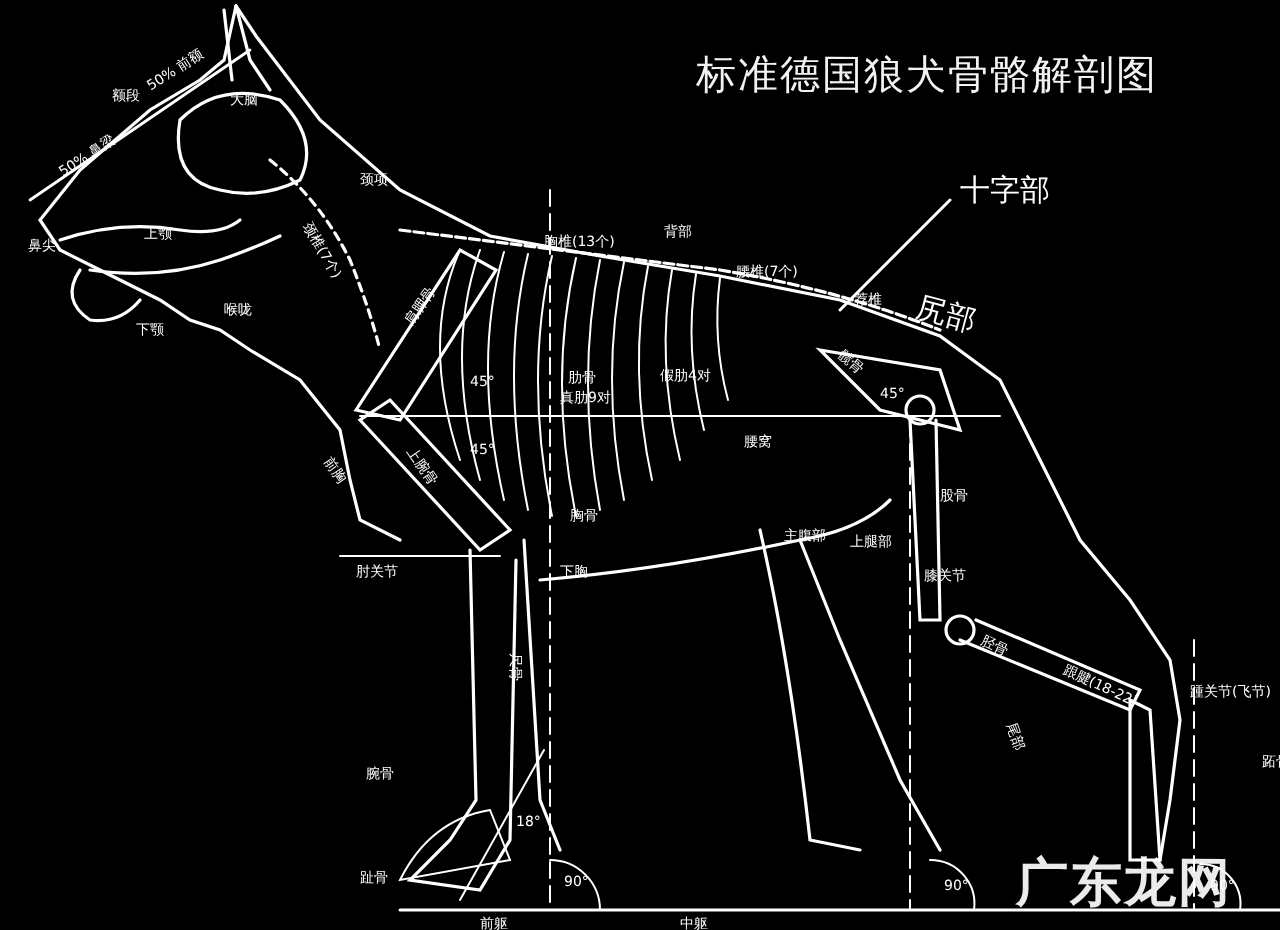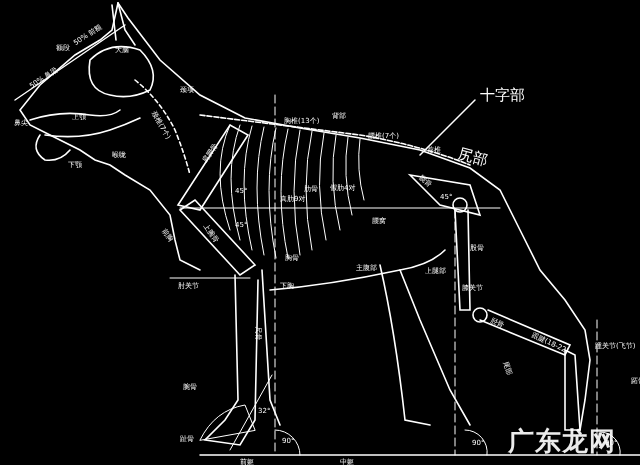--- a/index.html
+++ b/index.html
@@ -78,64 +78,65 @@
     <path d="M597 320 L597 455" stroke-dasharray="8 4" stroke-width="1"></path>
 
     <path d="M420 155 L475 100" stroke-width="1.5"></path>
 
     <path d="M275 430 A25 25 0 0 1 300 455" stroke-width="1"></path>
     <path d="M465 430 A22 22 0 0 1 487 455" stroke-width="1"></path>
     <path d="M600 432 A20 20 0 0 1 620 455" stroke-width="1"></path>
     <path d="M230 450 L272 375" stroke-width="1"></path>
   </svg>
 
+  <div class="title">标准德国狼犬骨骼解剖图</div>
 
   <span class="lbl" style="left:115px;top:47px">大脑</span>
   <span class="lbl" style="left:72px;top:32px;transform:rotate(-33deg)">50% 前额</span>
   <span class="lbl" style="left:28px;top:75px;transform:rotate(-33deg)">50% 鼻梁</span>
   <span class="lbl" style="left:56px;top:45px">额段</span>
   <span class="lbl" style="left:14px;top:120px">鼻尖</span>
   <span class="lbl" style="left:72px;top:114px">上颚</span>
   <span class="lbl" style="left:68px;top:162px">下颚</span>
   <span class="lbl" style="left:112px;top:152px">喉咙</span>
   <span class="lbl" style="left:180px;top:87px">颈项</span>
   <span class="lbl" style="left:145px;top:122px;transform:rotate(60deg)">颈椎(7个)</span>
   <span class="lbl" style="left:200px;top:150px;transform:rotate(-55deg)">肩胛骨</span>
-  <span class="lbl" style="left:284px;top:118px">胸椎(13个)</span>
+  <span class="lbl" style="left:272px;top:118px">胸椎(13个)</span>
   <span class="lbl" style="left:332px;top:113px">背部</span>
   <span class="lbl" style="left:368px;top:133px">腰椎(7个)</span>
   <span class="lbl big" style="left:480px;top:88px">十字部</span>
   <span class="lbl big" style="left:458px;top:150px;transform:rotate(15deg)">尻部</span>
   <span class="lbl" style="left:427px;top:147px">荐椎</span>
   <span class="lbl" style="left:418px;top:178px;transform:rotate(40deg)">髋骨</span>
-  <span class="lbl" style="left:304px;top:186px">肋骨</span>
+  <span class="lbl" style="left:284px;top:186px">肋骨</span>
   <span class="lbl" style="left:280px;top:196px">真肋9对</span>
   <span class="lbl" style="left:330px;top:185px">假肋4对</span>
   <span class="lbl" style="left:372px;top:218px">腰窝</span>
   <span class="lbl" style="left:200px;top:230px;transform:rotate(55deg)">上腕骨</span>
   <span class="lbl" style="left:160px;top:232px;transform:rotate(55deg)">前胸</span>
   <span class="lbl" style="left:285px;top:255px">胸骨</span>
   <span class="lbl" style="left:178px;top:283px">肘关节</span>
   <span class="lbl" style="left:280px;top:283px">下胸</span>
   <span class="lbl" style="left:250px;top:330px;transform:rotate(90deg)">尺骨</span>
   <span class="lbl" style="left:183px;top:384px">腕骨</span>
   <span class="lbl" style="left:180px;top:436px">趾骨</span>
   <span class="lbl" style="left:470px;top:245px">股骨</span>
   <span class="lbl" style="left:425px;top:268px">上腿部</span>
-  <span class="lbl" style="left:356px;top:265px">主腹部</span>
+  <span class="lbl" style="left:392px;top:265px">主腹部</span>
   <span class="lbl" style="left:462px;top:285px">膝关节</span>
   <span class="lbl" style="left:490px;top:320px;transform:rotate(25deg)">胫骨</span>
   <span class="lbl" style="left:530px;top:340px;transform:rotate(25deg)">跟腱(18-22)</span>
   <span class="lbl" style="left:595px;top:343px">踵关节(飞节)</span>
   <span class="lbl" style="left:631px;top:378px">跖骨</span>
   <span class="lbl" style="left:500px;top:365px;transform:rotate(70deg)">尾部</span>
   <span class="lbl" style="left:235px;top:188px">45°</span>
   <span class="lbl" style="left:235px;top:222px">45°</span>
   <span class="lbl" style="left:440px;top:194px">45°</span>
-  <span class="lbl" style="left:258px;top:408px">32°</span>
+  <span class="lbl" style="left:258px;top:408px">18°</span>
   <span class="lbl" style="left:282px;top:438px">90°</span>
   <span class="lbl" style="left:472px;top:440px">90°</span>
   <span class="lbl" style="left:605px;top:440px">90°</span>
   <span class="lbl" style="left:240px;top:459px">前躯</span>
   <span class="lbl" style="left:340px;top:459px">中躯</span>
   <span class="lbl" style="left:438px;top:474px">后躯</span>
 
   <div class="wm">广东龙网</div>
 </div>
 

